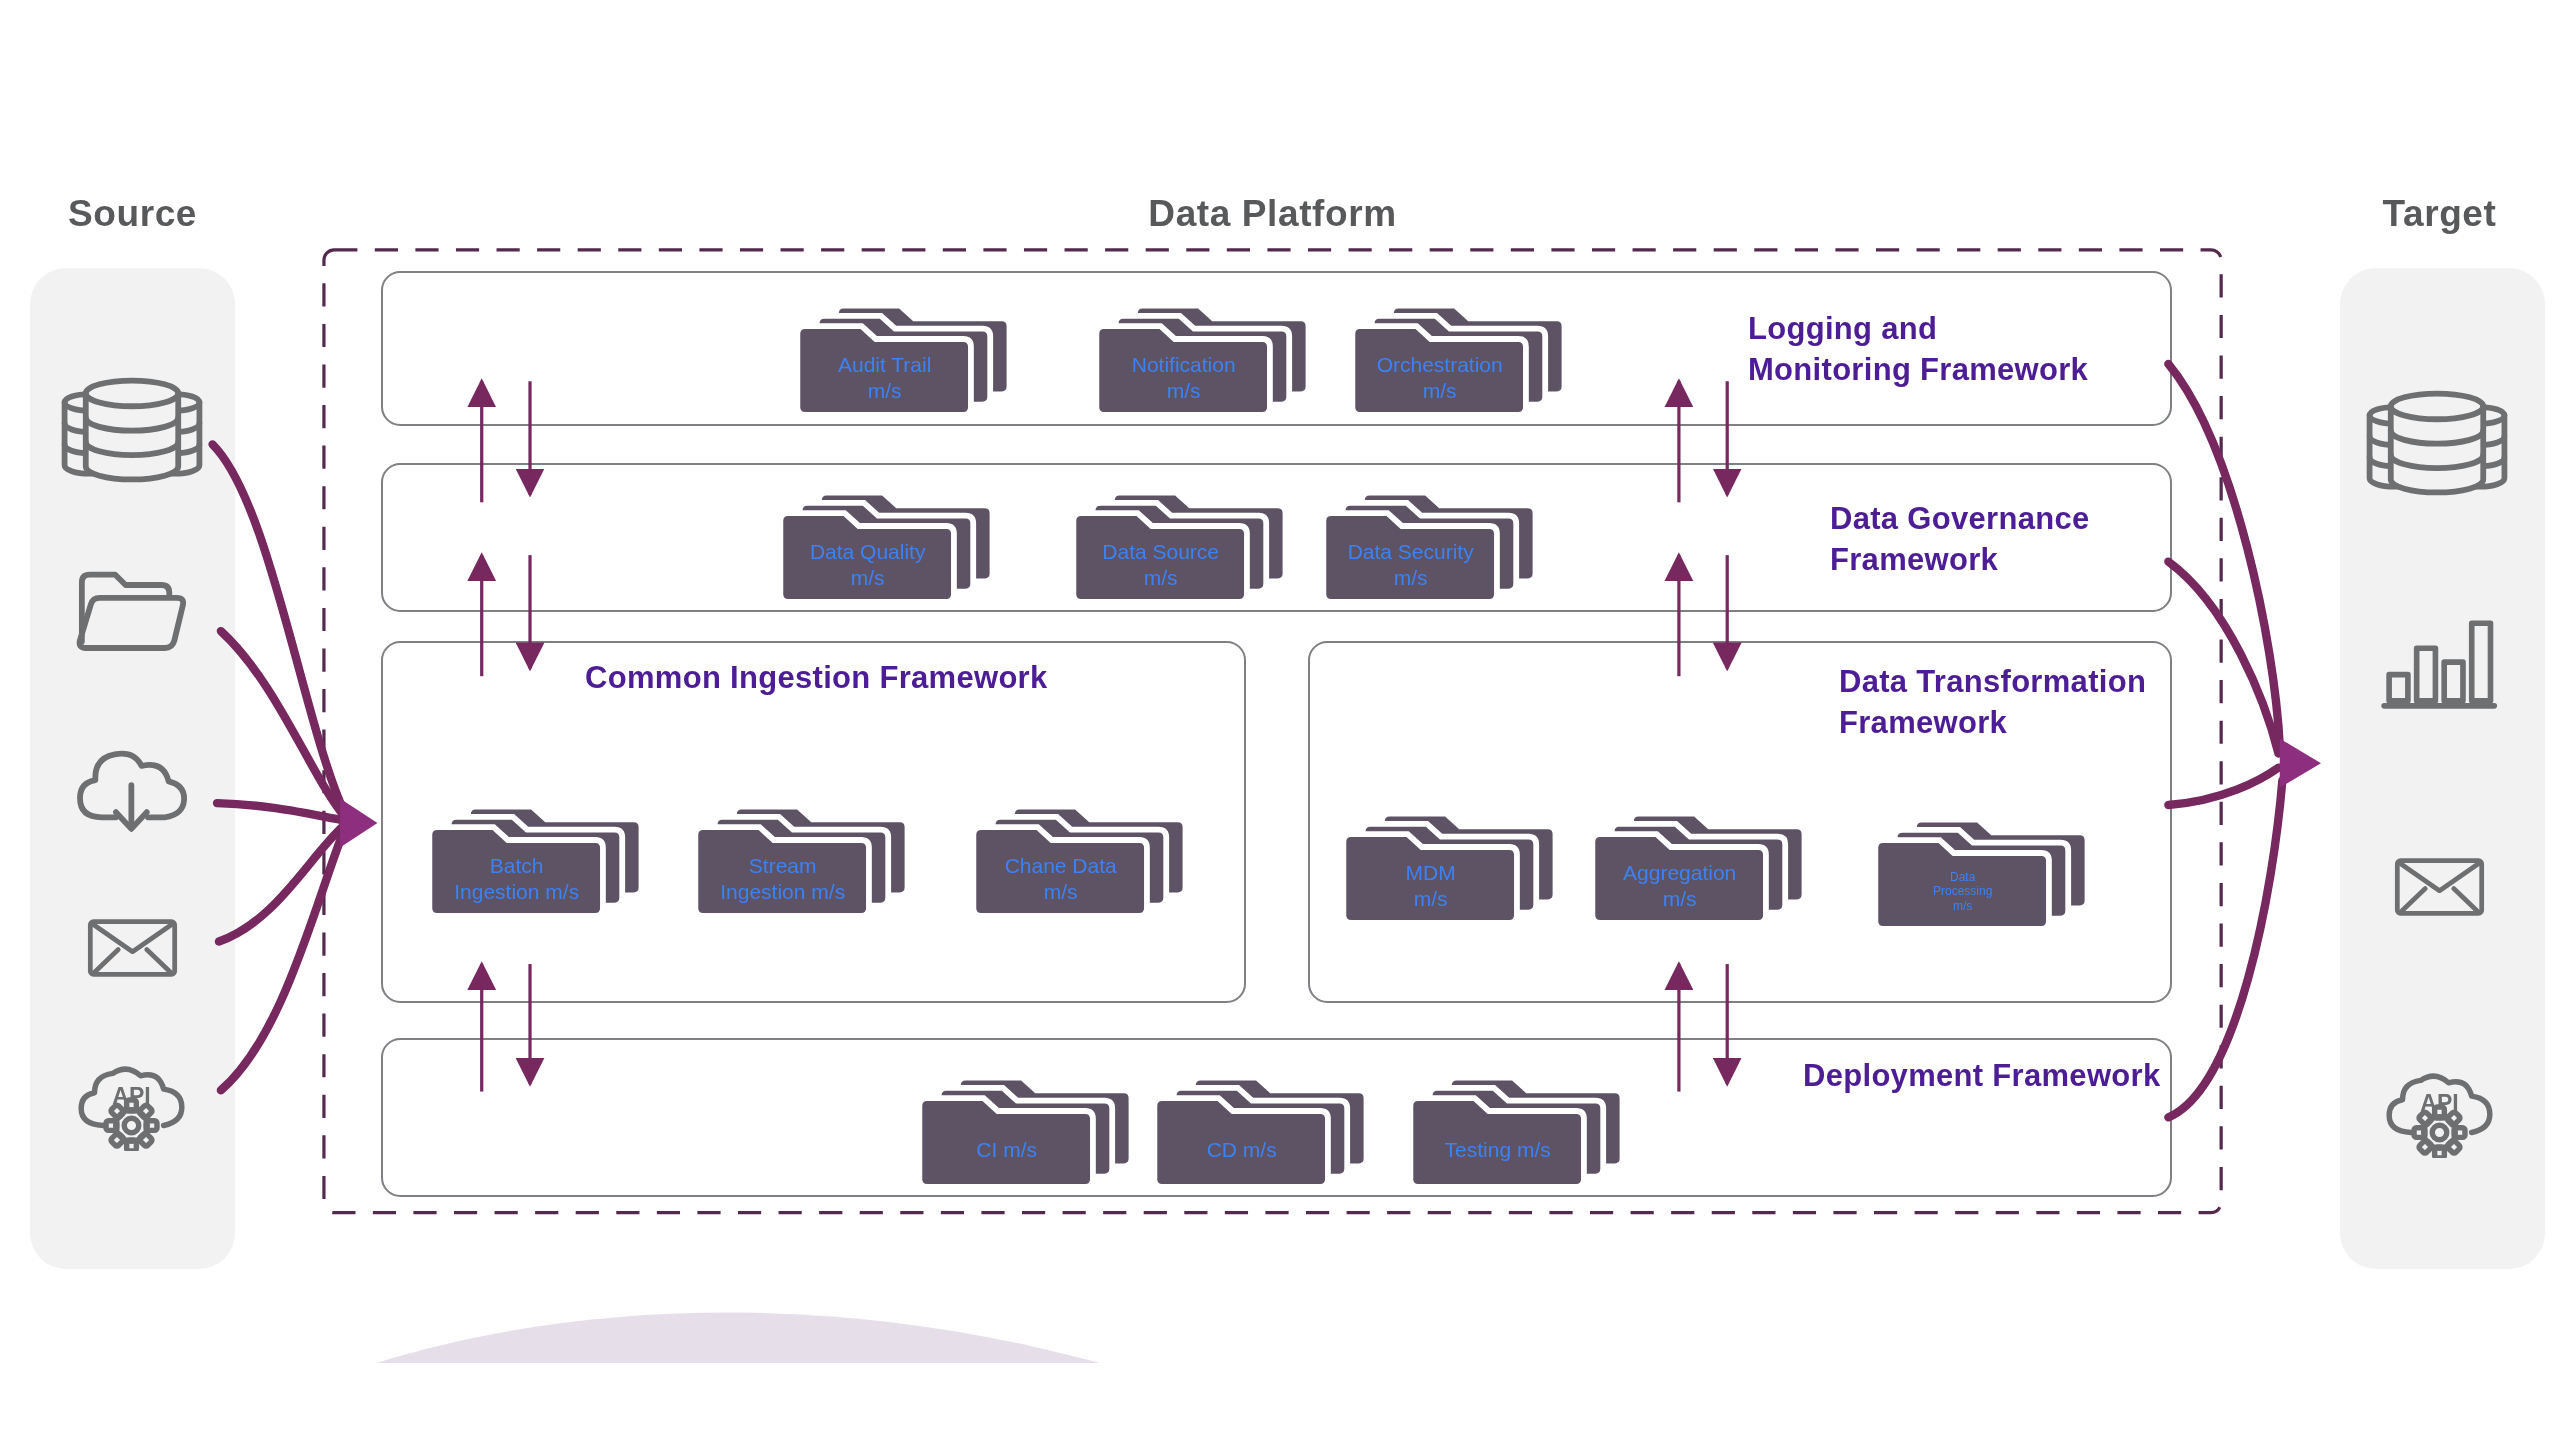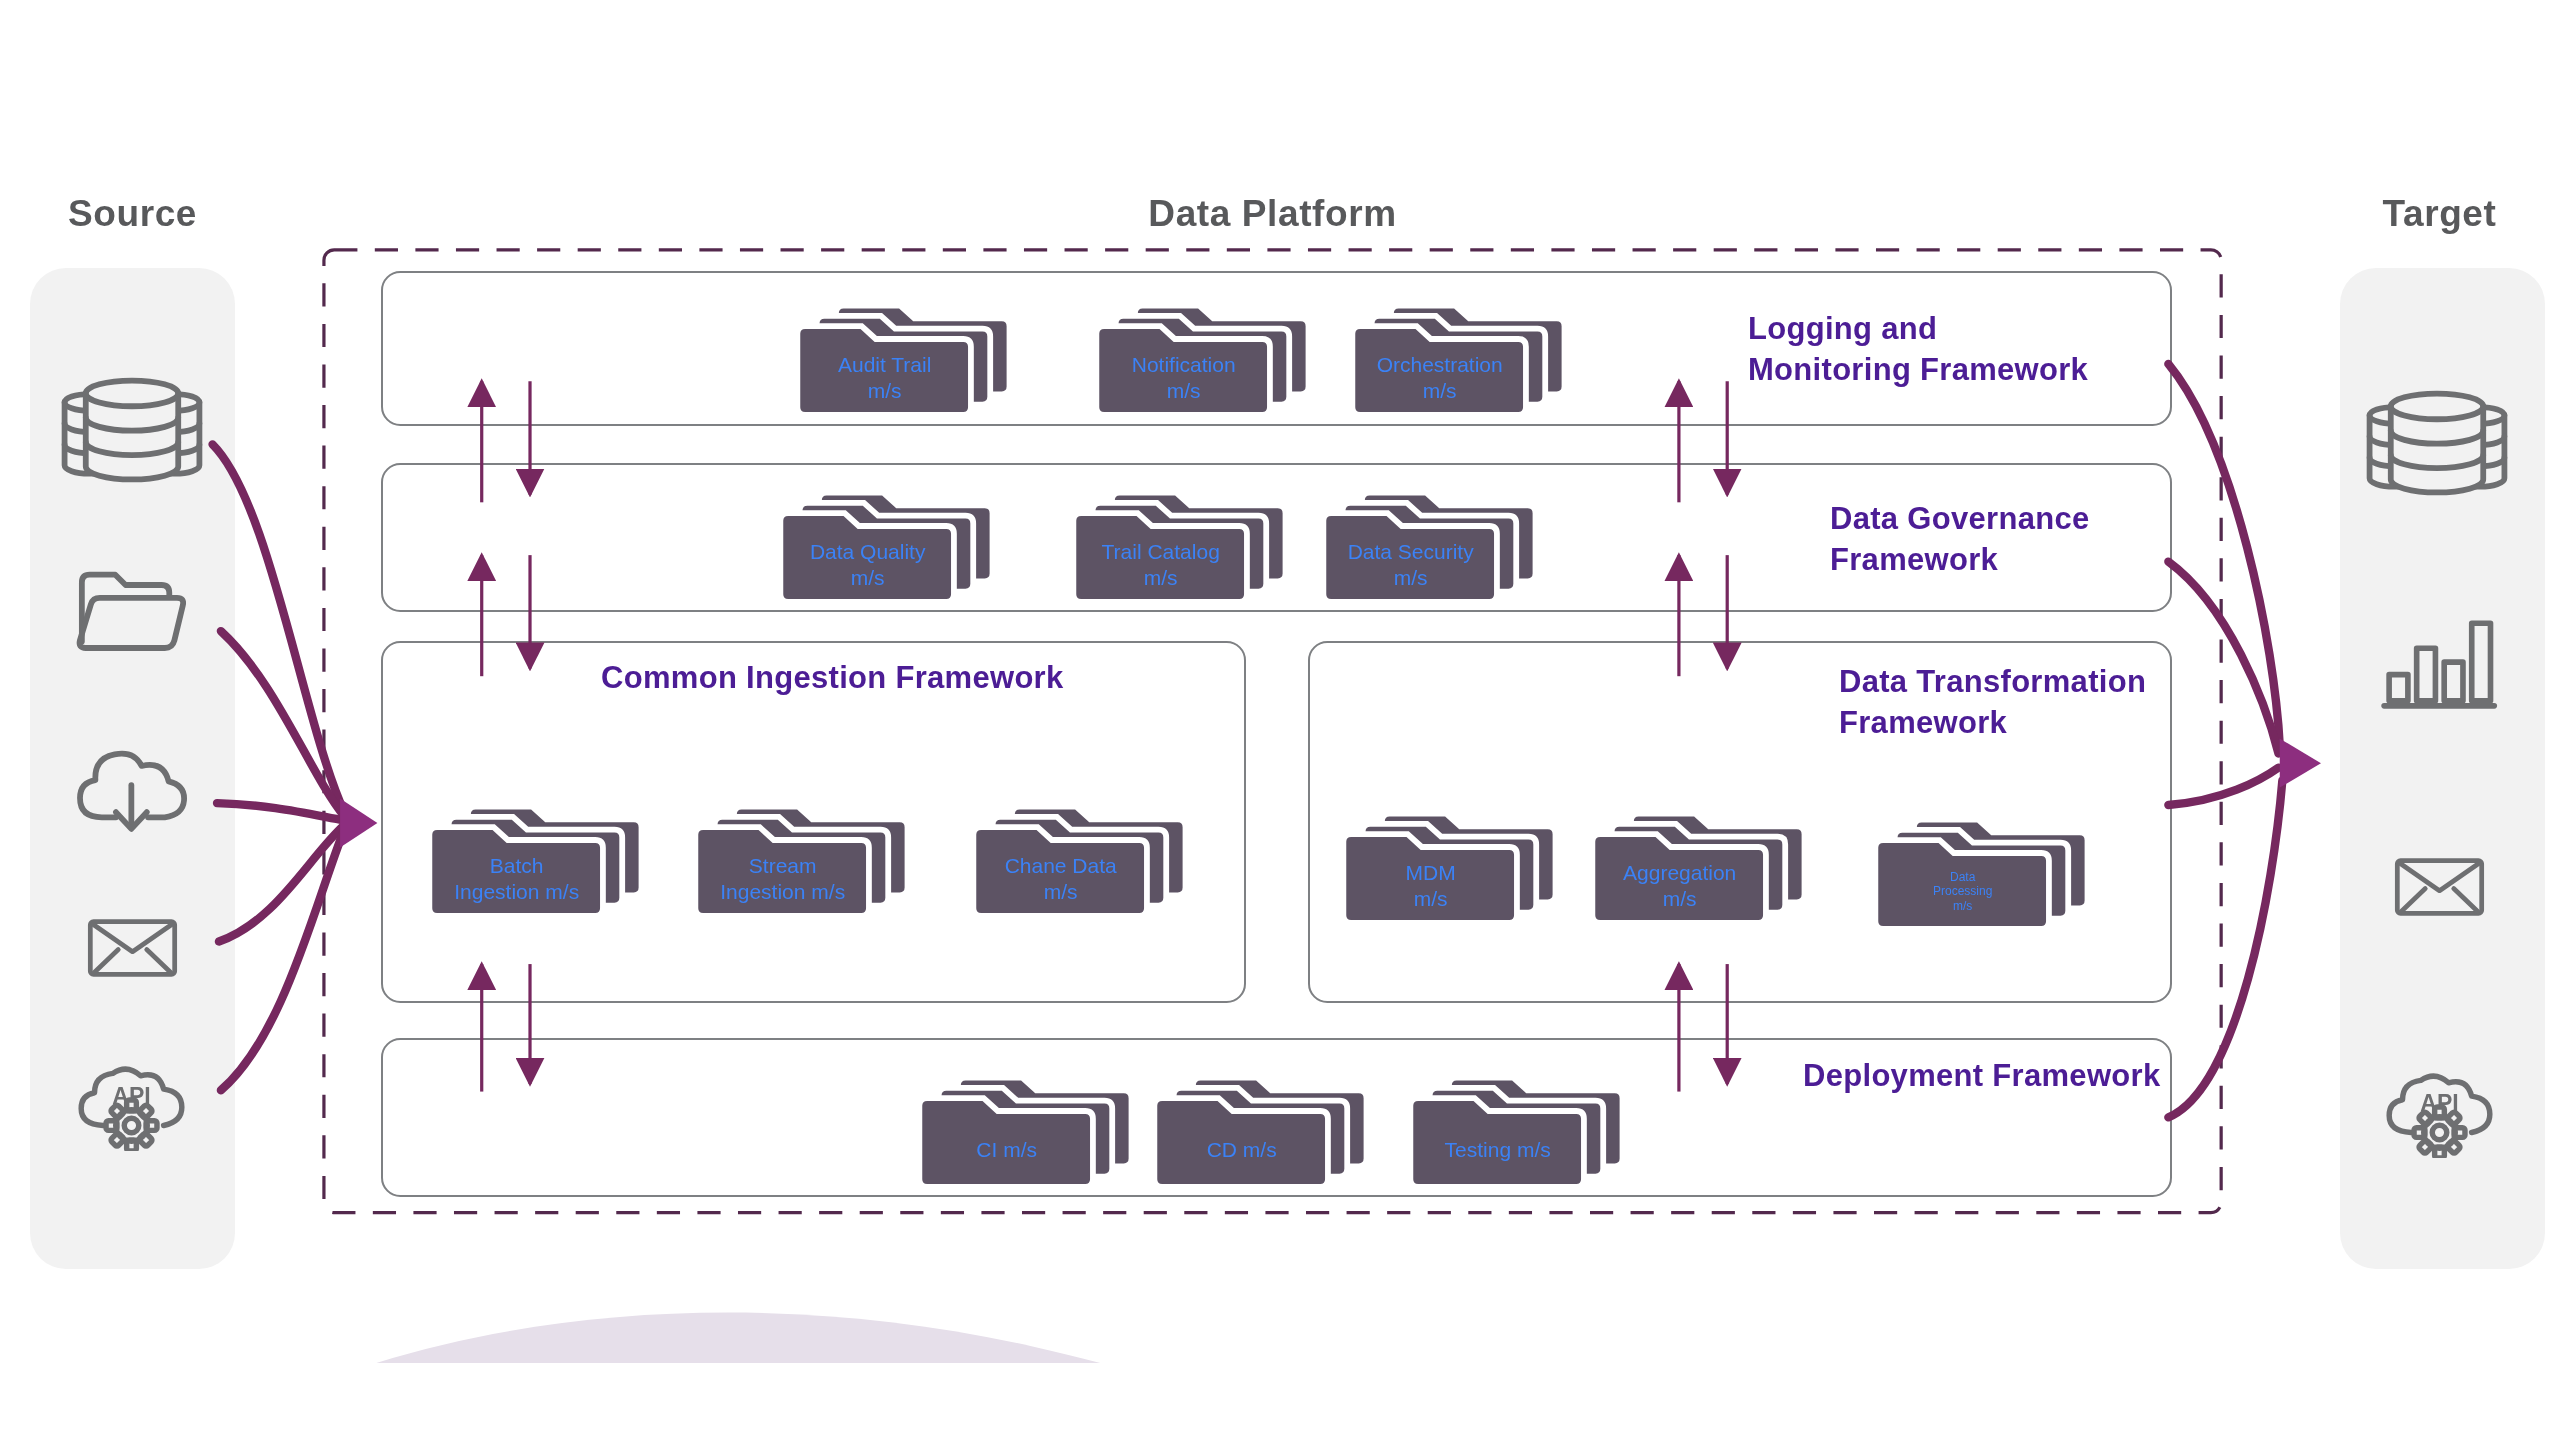--- a/index.html
+++ b/index.html
@@ -160,21 +160,21 @@
   <div class="fw-box" style="left:381px;top:271px;width:1787px;height:151px;"></div>
   <div class="fw-box" style="left:381px;top:463px;width:1787px;height:145px;"></div>
   <div class="fw-box" style="left:381px;top:641px;width:861px;height:358px;"></div>
   <div class="fw-box" style="left:1308px;top:641px;width:860px;height:358px;"></div>
   <div class="fw-box" style="left:381px;top:1038px;width:1787px;height:155px;"></div>
 
   <div class="fw-label" style="left:1748px;top:309px;">Logging and
 Monitoring Framework</div>
   <div class="fw-label" style="left:1830px;top:499px;">Data Governance
 Framework</div>
-  <div class="fw-label" style="left:601px;top:658px;">Common Ingestion Framework</div>
+  <div class="fw-label" style="left:585px;top:658px;">Common Ingestion Framework</div>
   <div class="fw-label" style="left:1839px;top:662px;">Data Transformation
 Framework</div>
   <div class="fw-label" style="left:1803px;top:1056px;">Deployment Framework</div>
 
   <div class="folder" style="left:792px;top:285px;">
     <svg width="219" height="135" viewBox="0 0 340 210">
       <g fill="#5d5364" stroke="#ffffff" stroke-width="9">
         <path transform="translate(60,-32)" d="M8,190 Q8,202 20,202 L266,202 Q278,202 278,190 L278,96 Q278,84 266,84 L130,84 L108,64 L20,64 Q8,64 8,76 Z"></path>
         <path transform="translate(30,-16)" d="M8,190 Q8,202 20,202 L266,202 Q278,202 278,190 L278,96 Q278,84 266,84 L130,84 L108,64 L20,64 Q8,64 8,76 Z"></path>
         <path d="M8,190 Q8,202 20,202 L266,202 Q278,202 278,190 L278,96 Q278,84 266,84 L130,84 L108,64 L20,64 Q8,64 8,76 Z"></path>
@@ -218,21 +218,21 @@
 m/s</div>
   </div>
   <div class="folder" style="left:1068px;top:472px;">
     <svg width="219" height="135" viewBox="0 0 340 210">
       <g fill="#5d5364" stroke="#ffffff" stroke-width="9">
         <path transform="translate(60,-32)" d="M8,190 Q8,202 20,202 L266,202 Q278,202 278,190 L278,96 Q278,84 266,84 L130,84 L108,64 L20,64 Q8,64 8,76 Z"></path>
         <path transform="translate(30,-16)" d="M8,190 Q8,202 20,202 L266,202 Q278,202 278,190 L278,96 Q278,84 266,84 L130,84 L108,64 L20,64 Q8,64 8,76 Z"></path>
         <path d="M8,190 Q8,202 20,202 L266,202 Q278,202 278,190 L278,96 Q278,84 266,84 L130,84 L108,64 L20,64 Q8,64 8,76 Z"></path>
       </g>
     </svg>
-    <div class="label">Trail Catalog
+    <div class="label">Data Source
 m/s</div>
   </div>
   <div class="folder" style="left:1318px;top:472px;">
     <svg width="219" height="135" viewBox="0 0 340 210">
       <g fill="#5d5364" stroke="#ffffff" stroke-width="9">
         <path transform="translate(60,-32)" d="M8,190 Q8,202 20,202 L266,202 Q278,202 278,190 L278,96 Q278,84 266,84 L130,84 L108,64 L20,64 Q8,64 8,76 Z"></path>
         <path transform="translate(30,-16)" d="M8,190 Q8,202 20,202 L266,202 Q278,202 278,190 L278,96 Q278,84 266,84 L130,84 L108,64 L20,64 Q8,64 8,76 Z"></path>
         <path d="M8,190 Q8,202 20,202 L266,202 Q278,202 278,190 L278,96 Q278,84 266,84 L130,84 L108,64 L20,64 Q8,64 8,76 Z"></path>
       </g>
     </svg>

